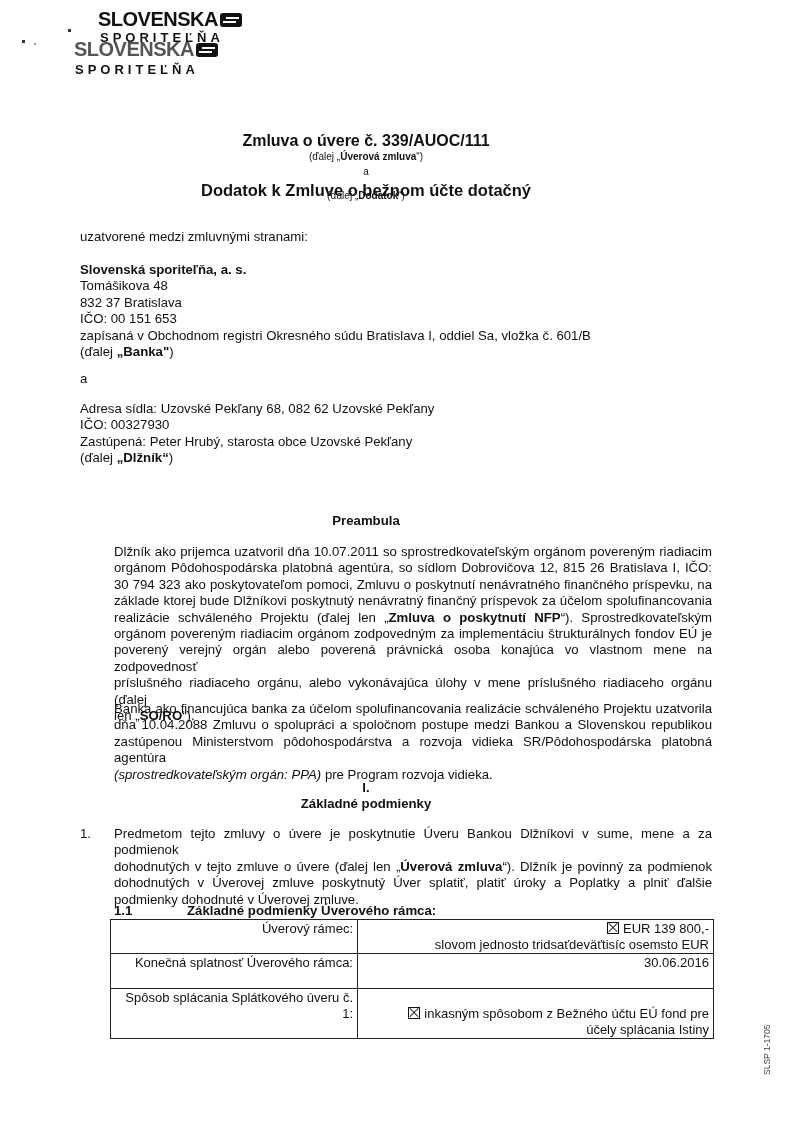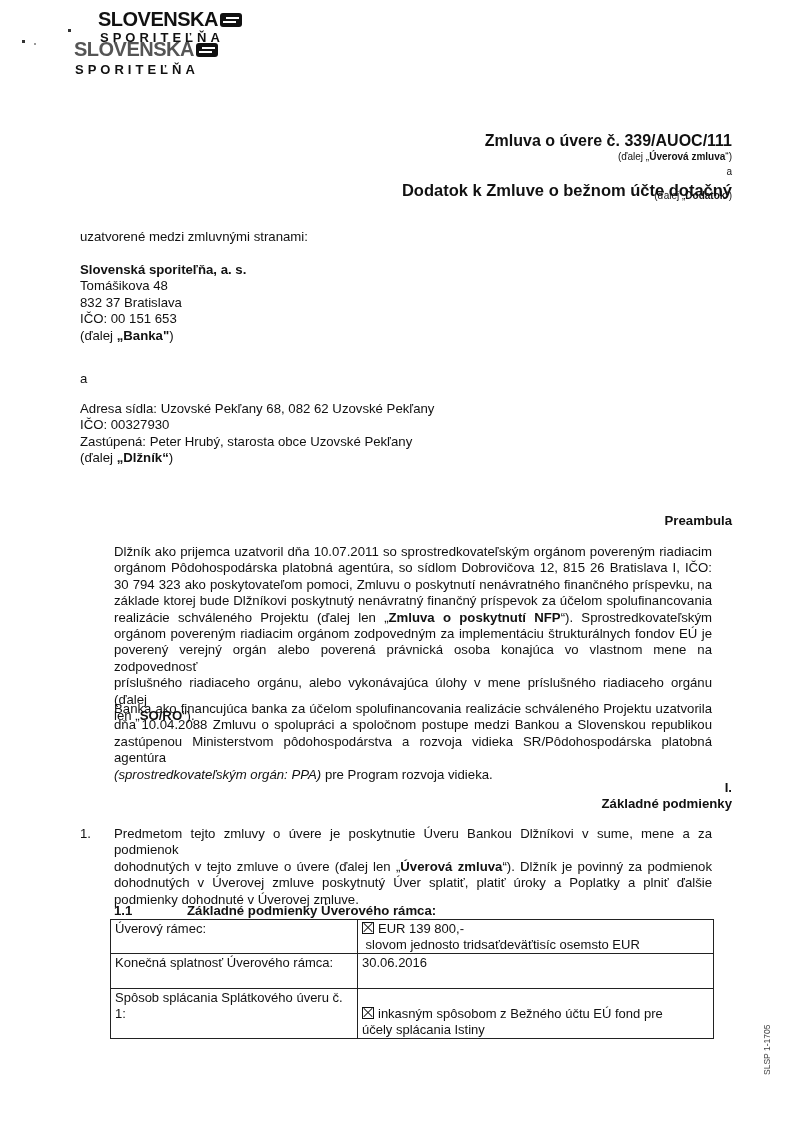--- a/index.html
+++ b/index.html
@@ -16,32 +16,33 @@
       vertical-align: -1px; margin-left: 2px; position: relative;
     }
     .logo-s::before, .logo-s::after {
       content: ""; position: absolute; left: 3px; right: 3px; height: 2px; background: #fff;
     }
     .logo-s::before { top: 4px; left: 6px; }
     .logo-s::after { top: 8px; right: 6px; }
     .ghost { color: #555; }
     .speck { width: 3px; height: 3px; background: #333; }
 
-    .center { left: 0; width: 732px; text-align: right; }
+    .center { left: 0; width: 732px; text-align: center; }
     .title { font-weight: bold; font-size: 16px; }
     .subtitle { font-size: 10px; }
     .bold { font-weight: bold; }
     .line { white-space: nowrap; line-height: 16.4px; }
     .para { text-align: justify; line-height: 16.4px; }
     .para span.j { display: block; text-align: justify; text-align-last: justify; }
     .para span.last { display: block; text-align: left; }
     .section-h { font-weight: bold; }
     table.terms {
       border-collapse: collapse; position: absolute; left: 110px; top: 919px; width: 604px;
       font-size: 13px;
+      text-align: right;
     }
     table.terms td { border: 1px solid #222; vertical-align: top; padding: 1px 4px; line-height: 15.5px; }
     table.terms td.lbl { width: 238px; }
     .cbx {
       display: inline-block; width: 10px; height: 10px; border: 1px solid #111; position: relative;
       vertical-align: -1px; margin-right: 4px;
     }
     .cbx::before, .cbx::after {
       content: ""; position: absolute; left: -1px; top: 4px; width: 12px; height: 1px; background: #111;
     }
@@ -77,20 +78,21 @@
   <span>(ďalej „</span><b>Dodatok</b><span>“)</span>
 </div>
 
 <div class="abs line" style="left:80px; top:229px;">uzatvorené medzi zmluvnými stranami:</div>
 
 <div class="abs" style="left:80px; top:262px;">
   <div class="line bold">Slovenská sporiteľňa, a. s.</div>
   <div class="line">Tomášikova 48</div>
   <div class="line">832 37 Bratislava</div>
   <div class="line">IČO: 00 151 653</div>
+  <div class="line">zapísaná v Obchodnom registri Okresného súdu Bratislava I, oddiel Sa, vložka č. 601/B</div>
   <div class="line">
     <span>(ďalej </span><b>„Banka"</b><span>)</span>
   </div>
 </div>
 
 <div class="abs line" style="left:80px; top:371px;">a</div>
 
 <div class="abs" style="left:80px; top:401px;">
   <div class="line">Adresa sídla: Uzovské Pekľany 68, 082 62 Uzovské Pekľany</div>
   <div class="line">IČO: 00327930</div>

